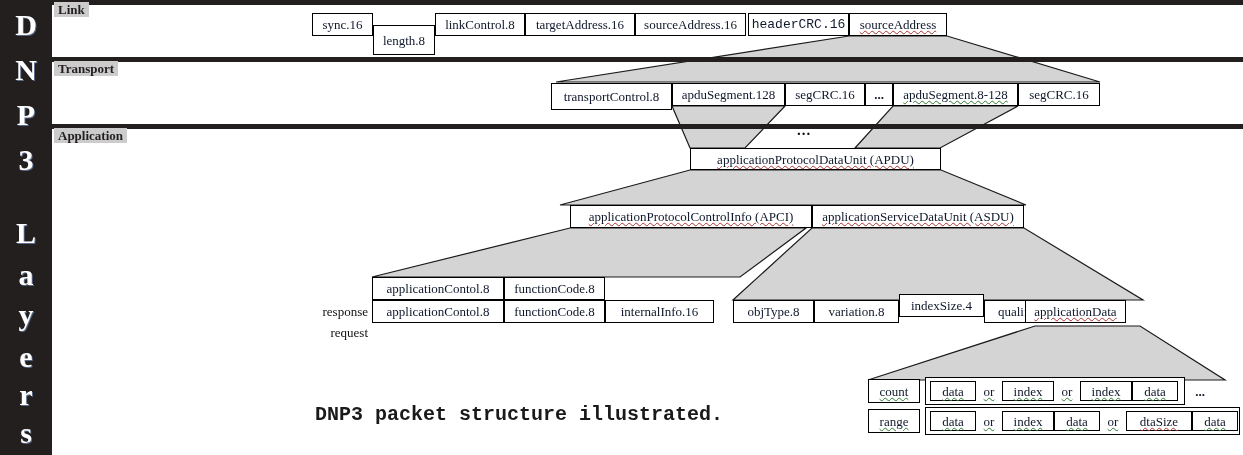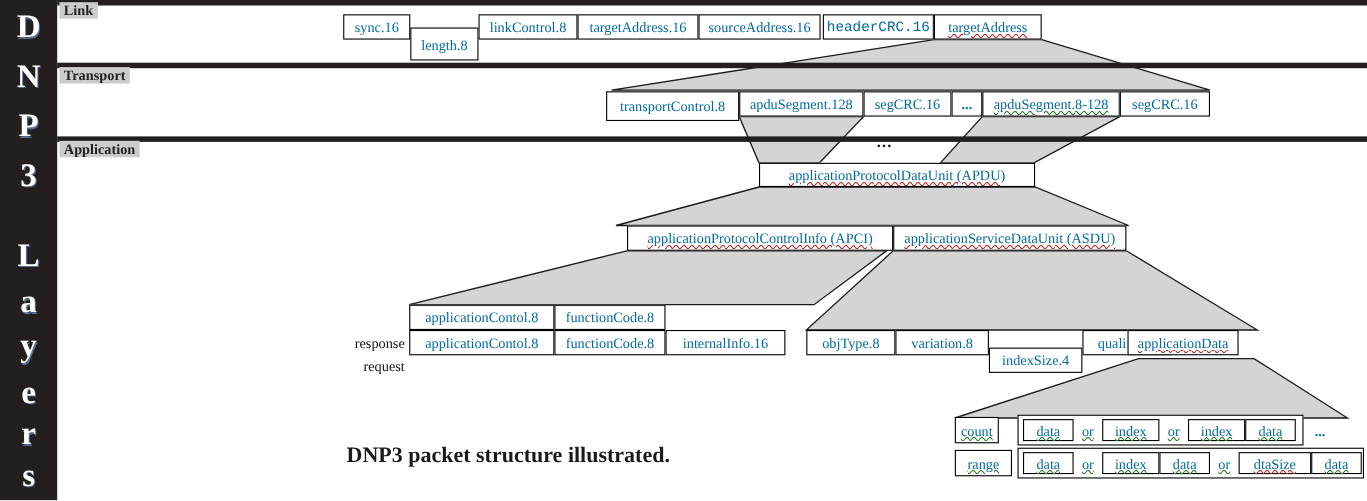--- a/index.html
+++ b/index.html
@@ -18,28 +18,28 @@
   .layer-label{position:absolute;background:#cccccc;color:#231f1f;
     font-family:"Liberation Serif", serif;font-weight:bold;font-size:13px;line-height:15px;
     padding:0 4px;white-space:nowrap;}
 
   
   #connectors{position:absolute;left:0;top:0;width:1243px;height:455px;}
 
   
   .box{position:absolute;box-sizing:border-box;border:1px solid #000;background:#fff;
     font-family:"Liberation Serif", serif;font-size:13px;line-height:1;
-    color:#0369a1;display:flex;align-items:center;justify-content:center;white-space:nowrap;}
+    color:#0f172a;display:flex;align-items:center;justify-content:center;white-space:nowrap;}
   .box.noborder{border:none;background:transparent;}
   .row-label{position:absolute;font-family:"Liberation Serif", serif;font-size:13px;
     color:#111;white-space:nowrap;display:flex;align-items:center;justify-content:flex-end;}
   .ellipsis{position:absolute;font-family:"Liberation Serif", serif;font-weight:bold;
     font-size:15px;color:#111;letter-spacing:1px;}
 
-  .caption{position:absolute;font-family:Liberation Serif, serif;font-weight:bold;
+  .caption{position:absolute;font-family:Liberation Mono, monospace;font-weight:bold;
     font-size:20px;color:#1a1a1a;white-space:nowrap;}
 
   
   .sq{ text-decoration: underline; text-decoration-color:#b03030;
        text-decoration-style: wavy; text-decoration-thickness:1px; }
   .sqg{ text-decoration: underline; text-decoration-color:#2e7d32;
        text-decoration-style: wavy; text-decoration-thickness:1px; }
   .grp{position:absolute;box-sizing:border-box;border:1px solid #000;background:#fff;}
 </style>
 </head>
@@ -88,21 +88,21 @@
   <div class="layer-label" style="left:54px;top:61px;">Transport</div>
   <div class="layer-label" style="left:54px;top:128px;">Application</div>
 
   <div class="box" style="left:312px;top:13px;width:61px;height:23px;">sync.16</div>
   <div class="box" style="left:373px;top:25px;width:62px;height:30px;">length.8</div>
   <div class="box" style="left:435px;top:13px;width:90px;height:23px;">linkControl.8</div>
   <div class="box" style="left:525px;top:13px;width:110px;height:23px;">targetAddress.16</div>
   <div class="box" style="left:635px;top:13px;width:111px;height:23px;">sourceAddress.16</div>
   <div class="box" style="left:748px;top:13px;width:101px;height:23px;font-family:Liberation Mono, monospace;">headerCRC.16</div>
   <div class="box" style="left:849px;top:13px;width:98px;height:23px;">
-      <span class="sq">targetAddress</span>
+      <span class="sq">sourceAddress</span>
     </div>
 
   <div class="box" style="left:551px;top:83px;width:121px;height:27px;">transportControl.8</div>
   <div class="box" style="left:672px;top:83px;width:113px;height:23px;">apduSegment.128</div>
   <div class="box" style="left:785px;top:83px;width:80px;height:23px;">segCRC.16</div>
   <div class="box" style="left:865px;top:83px;width:28px;height:23px;font-weight:bold;">...</div>
   <div class="box" style="left:893px;top:83px;width:125px;height:23px;">
       <span class="sqg">apduSegment.8-128</span>
     </div>
   <div class="box" style="left:1018px;top:83px;width:82px;height:23px;">segCRC.16</div>
@@ -125,27 +125,27 @@
 
   <div class="box" style="left:372px;top:277px;width:132px;height:23px;">applicationContol.8</div>
   <div class="box" style="left:504px;top:277px;width:101px;height:23px;">functionCode.8</div>
 
   <div class="box" style="left:372px;top:300px;width:132px;height:23px;">applicationContol.8</div>
   <div class="box" style="left:504px;top:300px;width:101px;height:23px;">functionCode.8</div>
   <div class="box" style="left:605px;top:300px;width:109px;height:23px;">internalInfo.16</div>
 
   <div class="box" style="left:733px;top:300px;width:81px;height:23px;">objType.8</div>
   <div class="box" style="left:814px;top:300px;width:85px;height:23px;">variation.8</div>
-  <div class="box" style="left:899px;top:316px;width:85px;height:23px;">indexSize.4</div>
+  <div class="box" style="left:899px;top:294px;width:85px;height:23px;">indexSize.4</div>
   <div class="box" style="left:984px;top:300px;width:81px;height:23px;">qualifier.4</div>
   <div class="box" style="left:1025px;top:300px;width:101px;height:23px;">
       <span class="sq">applicationData</span>
     </div>
 
-  <div class="box" style="left:868px;top:379px;width:40px;height:24px;">
+  <div class="box" style="left:868px;top:379px;width:52px;height:24px;">
       <span class="sqg">count</span>
     </div>
   <div class="grp" style="left:925px;top:377px;width:260px;height:28px;"></div>
   <div class="box" style="left:930px;top:381px;width:46px;height:20px;">
       <span class="sqg">data</span>
     </div>
   <div class="box noborder" style="left:976px;top:381px;width:26px;height:20px;">
       <span class="sqg">or</span>
     </div>
   <div class="box" style="left:1002px;top:381px;width:52px;height:20px;">

